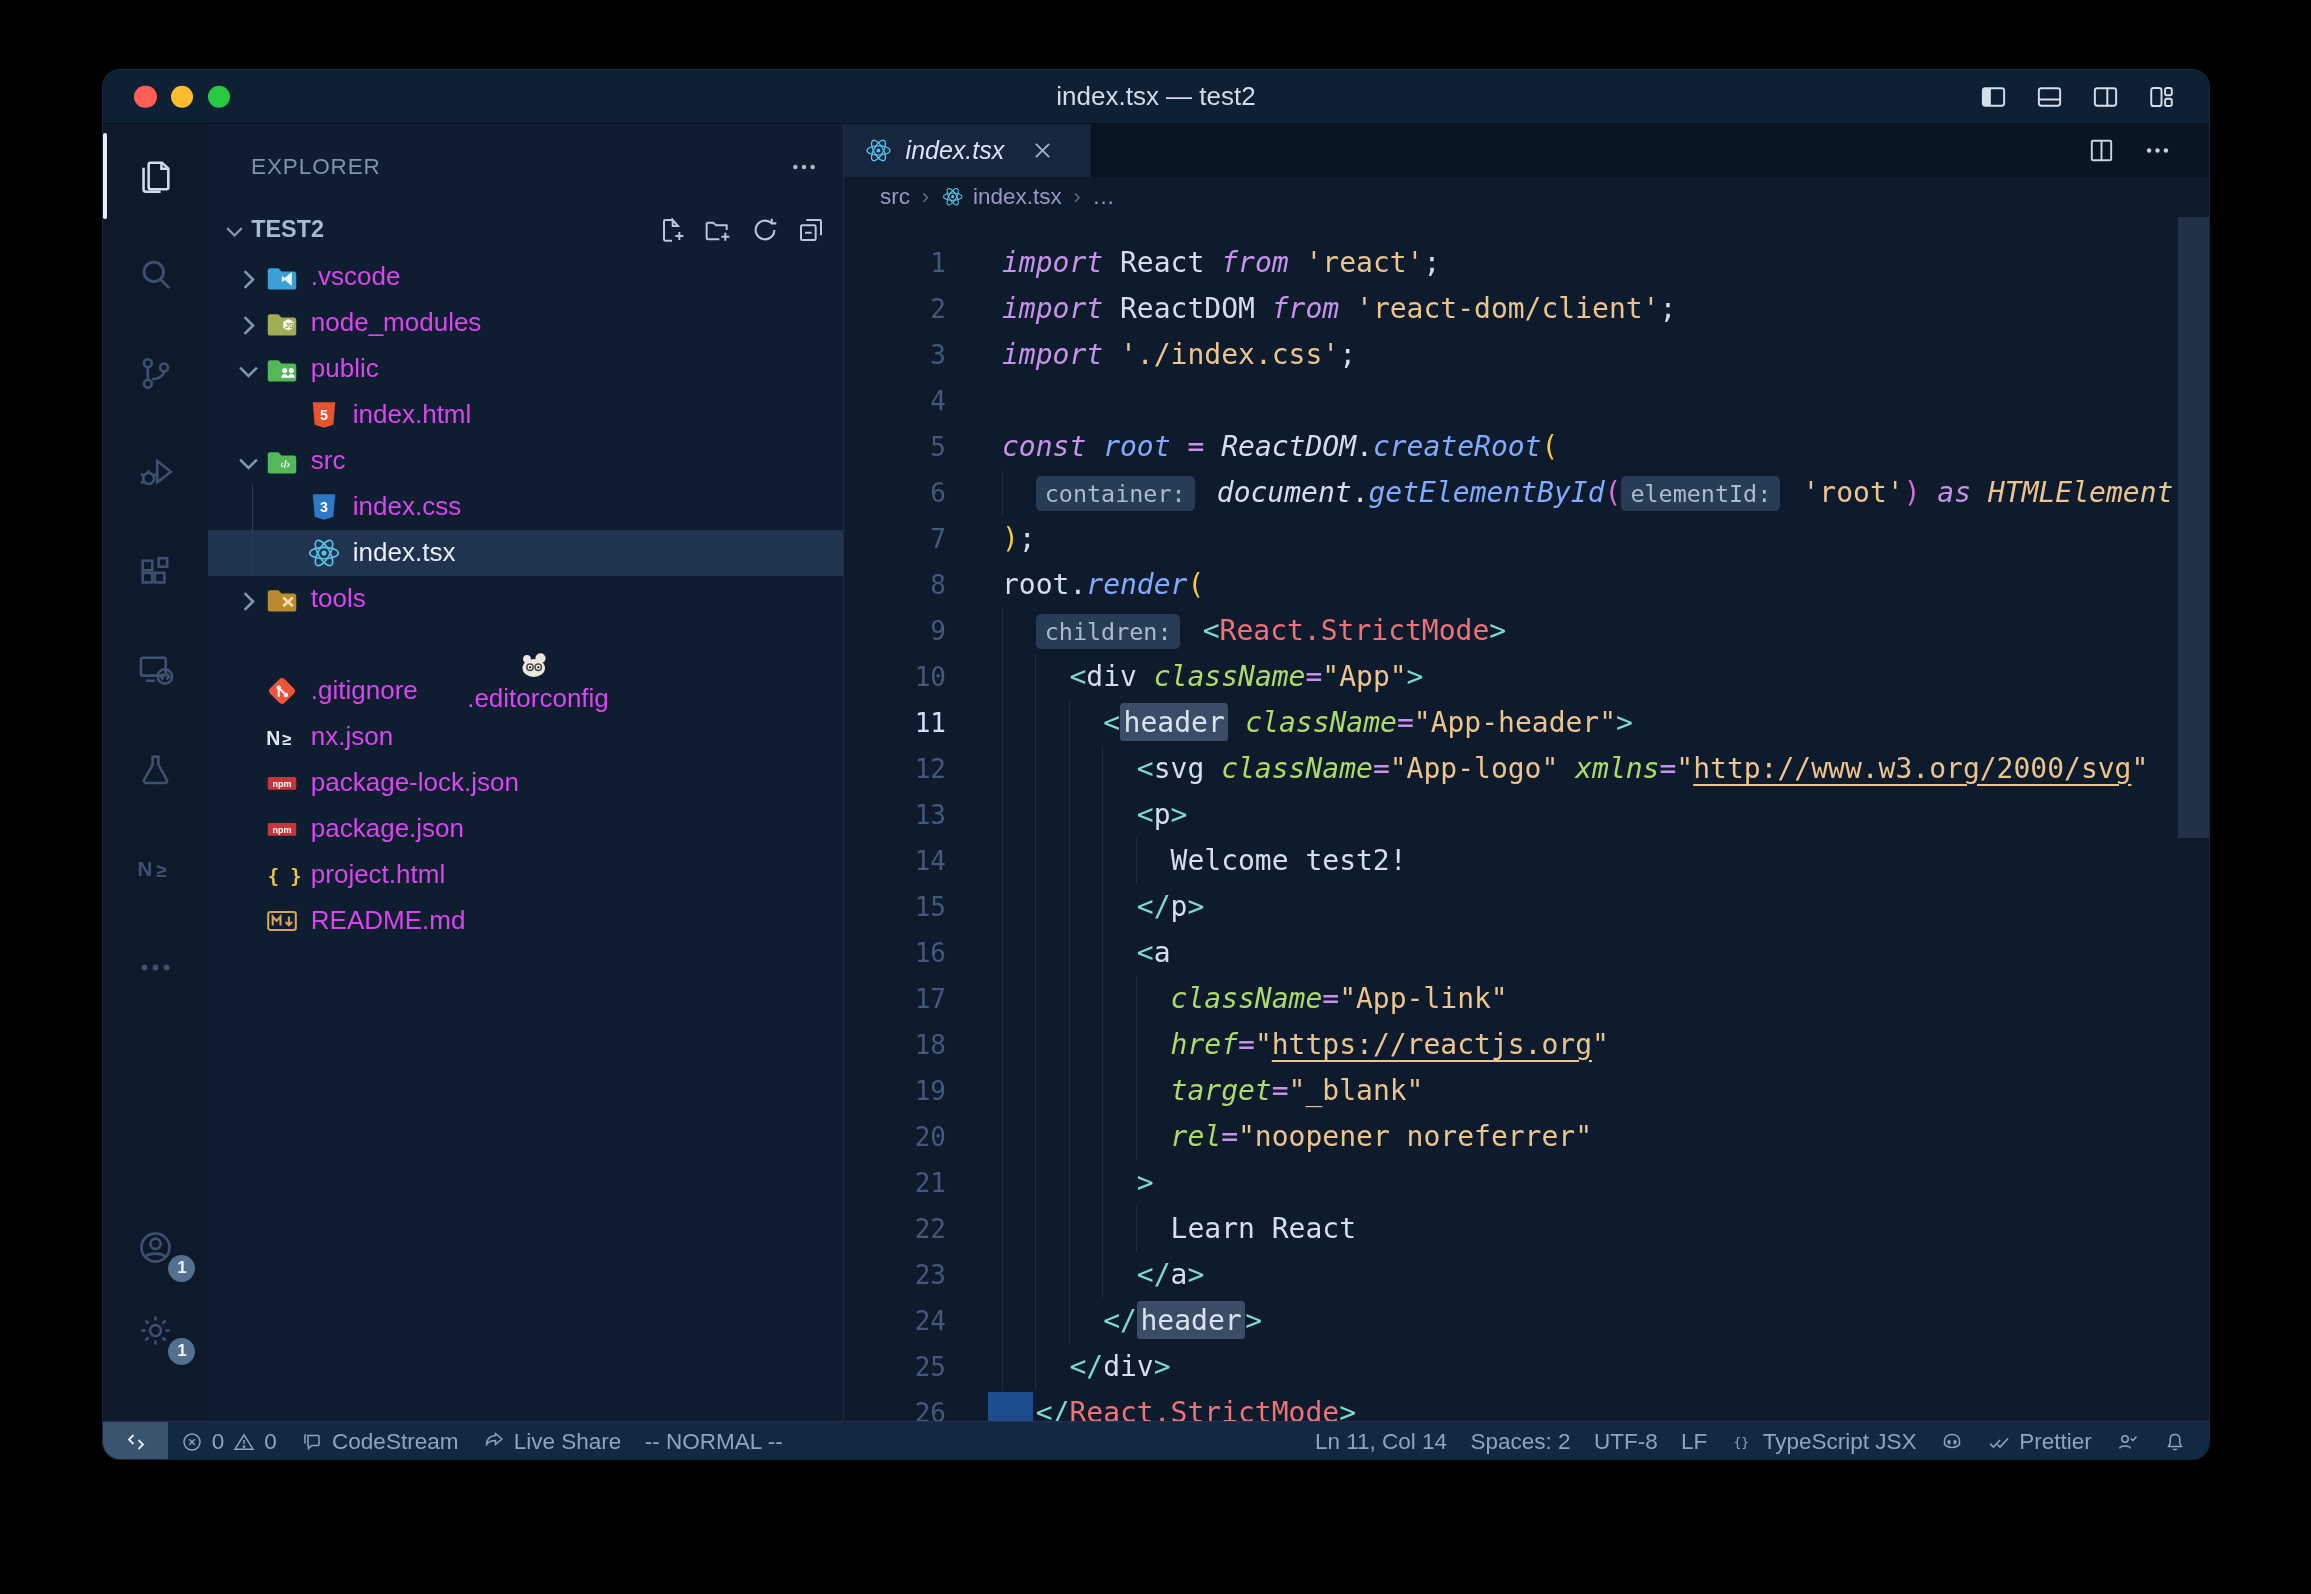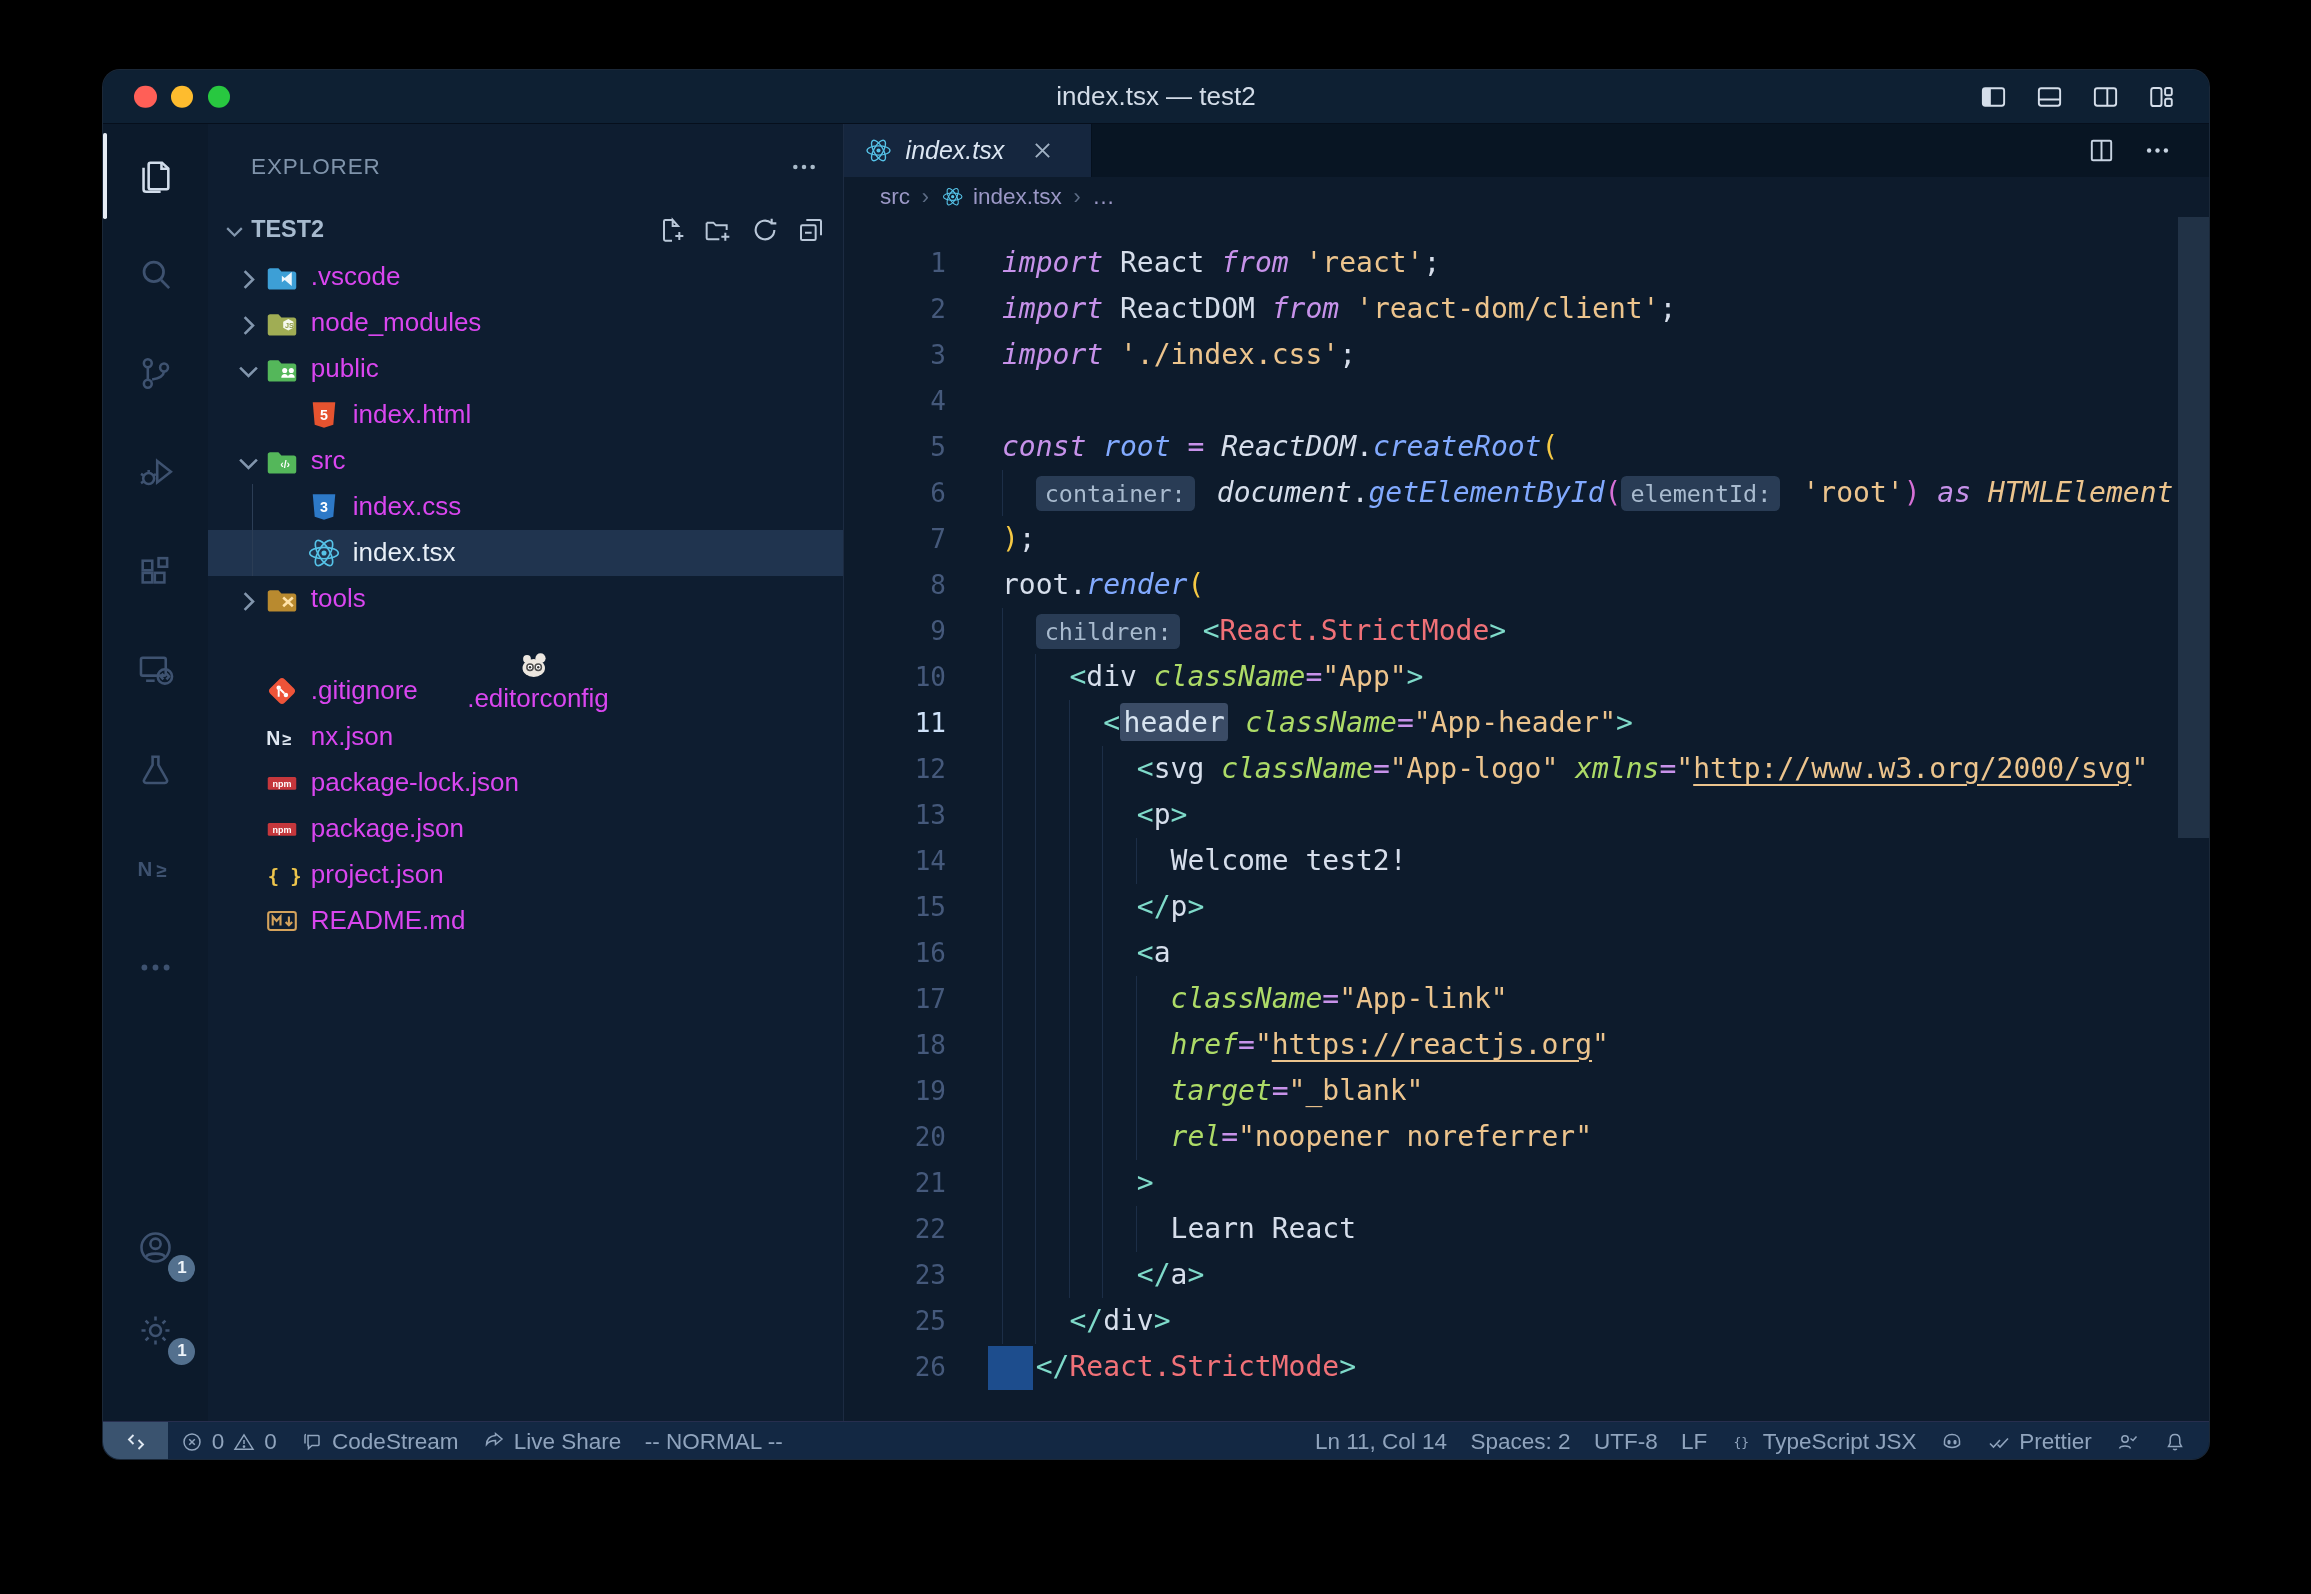--- a/index.html
+++ b/index.html
@@ -458,21 +458,21 @@
             </span>
             <span class="tree-label">package.json</span>
           </div>
           <div class="tree-row" style="padding-left: 25px;">
             <span class="chev"></span>
             <span class="icon file-ic">
               <svg viewBox="0 0 24 24" fill="#eec54c" style="font-size:29px">
                 <text x="2.5" y="17" font-size="12.5" font-weight="bold" font-family="DejaVu Sans Mono">{ }</text>
               </svg>
             </span>
-            <span class="tree-label">project.json</span>
+            <span class="tree-label">project.html</span>
           </div>
           <div class="tree-row" style="padding-left: 25px;">
             <span class="chev"></span>
             <span class="icon file-ic">
               <svg viewBox="0 0 24 24" fill="none" stroke="#d5a35c" stroke-width="1.4">
                 <rect x="2.8" y="6" width="18.4" height="12" rx="1.5"></rect>
                 <path d="M5.8 15V9l2.6 3 2.6-3v6"></path>
                 <path d="M16.6 9v5.4M14.4 12.6l2.2 2.2 2.2-2.2"></path>
               </svg>
             </span>
@@ -555,20 +555,21 @@
             <div class="code-line"><i class="guide" style="left: 158px;"></i><i class="guide" style="left: 191px;"></i><i class="guide" style="left: 225px;"></i><i class="guide" style="left: 258px;"></i><i class="guide" style="left: 292px;"></i><span class="ln">14</span><span class="ct"><span class="tok-v">          Welcome test2!</span></span></div>
             <div class="code-line"><i class="guide" style="left: 158px;"></i><i class="guide" style="left: 191px;"></i><i class="guide" style="left: 225px;"></i><i class="guide" style="left: 258px;"></i><span class="ln">15</span><span class="ct"><span class="tok-v">        </span><span class="tok-ab">&lt;/</span><span class="tok-tg">p</span><span class="tok-ab">&gt;</span></span></div>
             <div class="code-line"><i class="guide" style="left: 158px;"></i><i class="guide" style="left: 191px;"></i><i class="guide" style="left: 225px;"></i><i class="guide" style="left: 258px;"></i><span class="ln">16</span><span class="ct"><span class="tok-v">        </span><span class="tok-ab">&lt;</span><span class="tok-tg">a</span></span></div>
             <div class="code-line"><i class="guide" style="left: 158px;"></i><i class="guide" style="left: 191px;"></i><i class="guide" style="left: 225px;"></i><i class="guide" style="left: 258px;"></i><i class="guide" style="left: 292px;"></i><span class="ln">17</span><span class="ct"><span class="tok-v">          </span><span class="tok-at">className</span><span class="tok-eq">=</span><span class="tok-s">"App-link"</span></span></div>
             <div class="code-line"><i class="guide" style="left: 158px;"></i><i class="guide" style="left: 191px;"></i><i class="guide" style="left: 225px;"></i><i class="guide" style="left: 258px;"></i><i class="guide" style="left: 292px;"></i><span class="ln">18</span><span class="ct"><span class="tok-v">          </span><span class="tok-at">href</span><span class="tok-eq">=</span><span class="tok-s">"</span><span class="tok-u">https://reactjs.org</span><span class="tok-s">"</span></span></div>
             <div class="code-line"><i class="guide" style="left: 158px;"></i><i class="guide" style="left: 191px;"></i><i class="guide" style="left: 225px;"></i><i class="guide" style="left: 258px;"></i><i class="guide" style="left: 292px;"></i><span class="ln">19</span><span class="ct"><span class="tok-v">          </span><span class="tok-at">target</span><span class="tok-eq">=</span><span class="tok-s">"_blank"</span></span></div>
             <div class="code-line"><i class="guide" style="left: 158px;"></i><i class="guide" style="left: 191px;"></i><i class="guide" style="left: 225px;"></i><i class="guide" style="left: 258px;"></i><i class="guide" style="left: 292px;"></i><span class="ln">20</span><span class="ct"><span class="tok-v">          </span><span class="tok-at">rel</span><span class="tok-eq">=</span><span class="tok-s">"noopener noreferrer"</span></span></div>
             <div class="code-line"><i class="guide" style="left: 158px;"></i><i class="guide" style="left: 191px;"></i><i class="guide" style="left: 225px;"></i><i class="guide" style="left: 258px;"></i><span class="ln">21</span><span class="ct"><span class="tok-v">        </span><span class="tok-ab">&gt;</span></span></div>
             <div class="code-line"><i class="guide" style="left: 158px;"></i><i class="guide" style="left: 191px;"></i><i class="guide" style="left: 225px;"></i><i class="guide" style="left: 258px;"></i><i class="guide" style="left: 292px;"></i><span class="ln">22</span><span class="ct"><span class="tok-v">          Learn React</span></span></div>
             <div class="code-line"><i class="guide" style="left: 158px;"></i><i class="guide" style="left: 191px;"></i><i class="guide" style="left: 225px;"></i><i class="guide" style="left: 258px;"></i><span class="ln">23</span><span class="ct"><span class="tok-v">        </span><span class="tok-ab">&lt;/</span><span class="tok-tg">a</span><span class="tok-ab">&gt;</span></span></div>
+            <div class="code-line"><i class="guide" style="left: 158px;"></i><i class="guide" style="left: 191px;"></i><i class="guide" style="left: 225px;"></i><span class="ln">24</span><span class="ct"><span class="tok-v">      </span><span class="tok-ab">&lt;/</span><span class="tok-hl">header</span><span class="tok-ab">&gt;</span></span></div>
             <div class="code-line"><i class="guide" style="left: 158px;"></i><i class="guide" style="left: 191px;"></i><span class="ln">25</span><span class="ct"><span class="tok-v">    </span><span class="tok-ab">&lt;/</span><span class="tok-tg">div</span><span class="tok-ab">&gt;</span></span></div>
             <div class="code-line"><i class="blue-block"></i><span class="ln">26</span><span class="ct"><span class="tok-v">  </span><span class="tok-ab">&lt;/</span><span class="tok-cp">React.StrictMode</span><span class="tok-ab">&gt;</span></span></div>
           </div>
         <div class="scroll-slider"></div>
       </div>
     </div>
   </div>
 
   <div class="statusbar">
     <div class="sb-group" id="sb-left">

